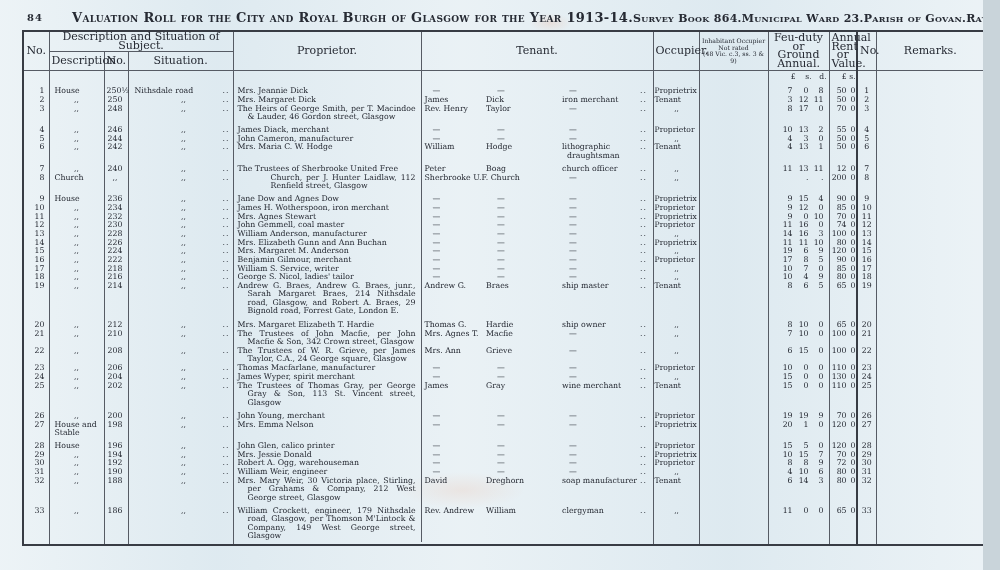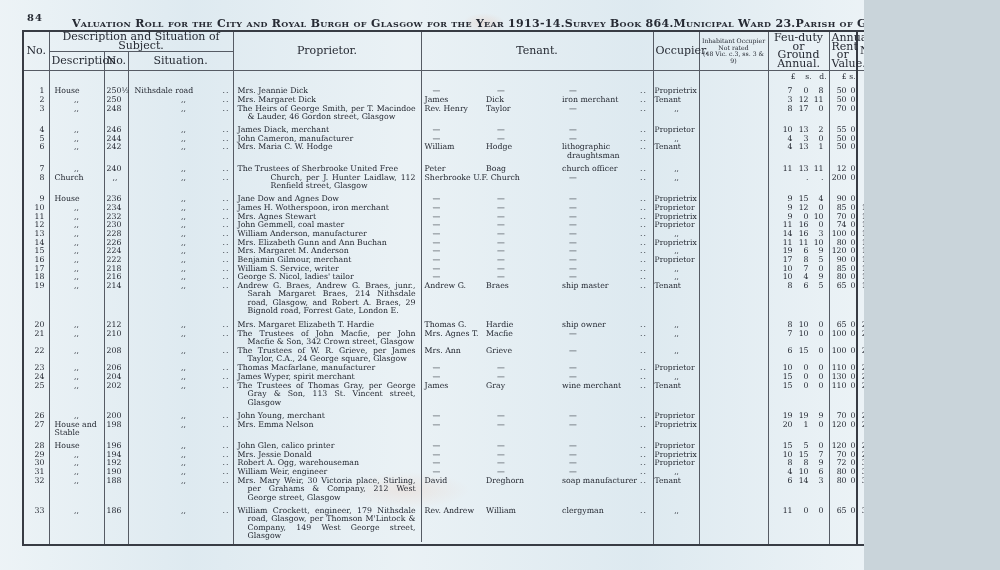--- a/index.html
+++ b/index.html
@@ -1,33 +1,33 @@
 <!DOCTYPE html>
 <html><head>
 <meta charset="utf-8">
 <style>
   html,body{margin:0;padding:0;background:#c9d4da;}
   .page{
-    position:relative;width:864px;height:570px;overflow:hidden;
+    position:relative;width:983px;height:570px;overflow:hidden;
     background:#e3edf2;
     background-image:
       radial-gradient(90px 26px at 47% 86%, rgba(233,150,110,.14), transparent 70%),
       radial-gradient(30px 14px at 56% 4%, rgba(233,150,110,.18), transparent 70%),
       linear-gradient(90deg, rgba(255,255,255,.35) 0%, rgba(213,228,237,.35) 22%,
                       rgba(255,255,255,.25) 47%, rgba(213,228,237,.4) 74%, rgba(255,255,255,.3) 100%);
     font-family:"DejaVu Serif", serif;color:#262a33;
   }
   
   .pageno{position:absolute;left:27px;top:12px;font-size:10px;font-weight:700;letter-spacing:1px;}
   .masthead{
     position:absolute;left:72px;right:17px;top:10px;display:flex;justify-content:space-between;
     align-items:baseline;font-variant:small-caps;font-weight:700;white-space:nowrap;
     font-size:11px;letter-spacing:.3px;
   }
-  .masthead .t-main{font-size:11px;margin-top:7px;}
+  .masthead .t-main{font-size:13px;}
   
   table.roll{
     position:absolute;left:22px;top:30px;width:963px;height:516px;
     border-collapse:collapse;table-layout:fixed;
     border-top:2px solid #383c44;border-bottom:2px solid #383c44;
     border-left:2.5px solid #383c44;border-right:4px double #383c44;
   }
   .bl{border-left:1px solid #565b64;}
   .blh{border-left:2px solid #383c44;}
   th{font-weight:400;}
@@ -36,21 +36,21 @@
   .hrow2 .hd{height:16px;text-align:center;}
   .group-hd{border-bottom:1px solid #565b64;}
   .inh-hd{font-size:6.2px;line-height:6.6px;}
   tr.money td{border-top:1px solid #565b64;height:14px;vertical-align:top;padding:2px 2px 0 2px;
               font-size:7.6px;line-height:8px;}
   
   .c{vertical-align:top;padding:0 2px;font-size:7.8px;line-height:8.4px;}
   tr.gap td{padding-top:4px;}
   .no1{text-align:right;padding-right:4px;}
   .descc{padding-left:5px;}
-  .hno{text-align:left;padding-right:4px;}
+  .hno{text-align:center;padding-right:4px;}
   .sit{position:relative;padding-left:6px;}
   .sit .sv{display:block;}
   .sit .leader{position:absolute;right:3px;top:0;letter-spacing:1px;}
   tr.gap .sit .leader{top:4px;}
   .prop{text-align:justify;padding-left:14px;padding-right:5px;text-indent:-10px;}
   .prop.cont{text-indent:0;padding-left:37px;}
   .t1{white-space:nowrap;padding-left:3px;}
   .t2{padding-left:2px;}
   .t3{padding-left:8px;text-indent:-5px;padding-right:0;}
   .t1.dash{padding-left:11px;}

